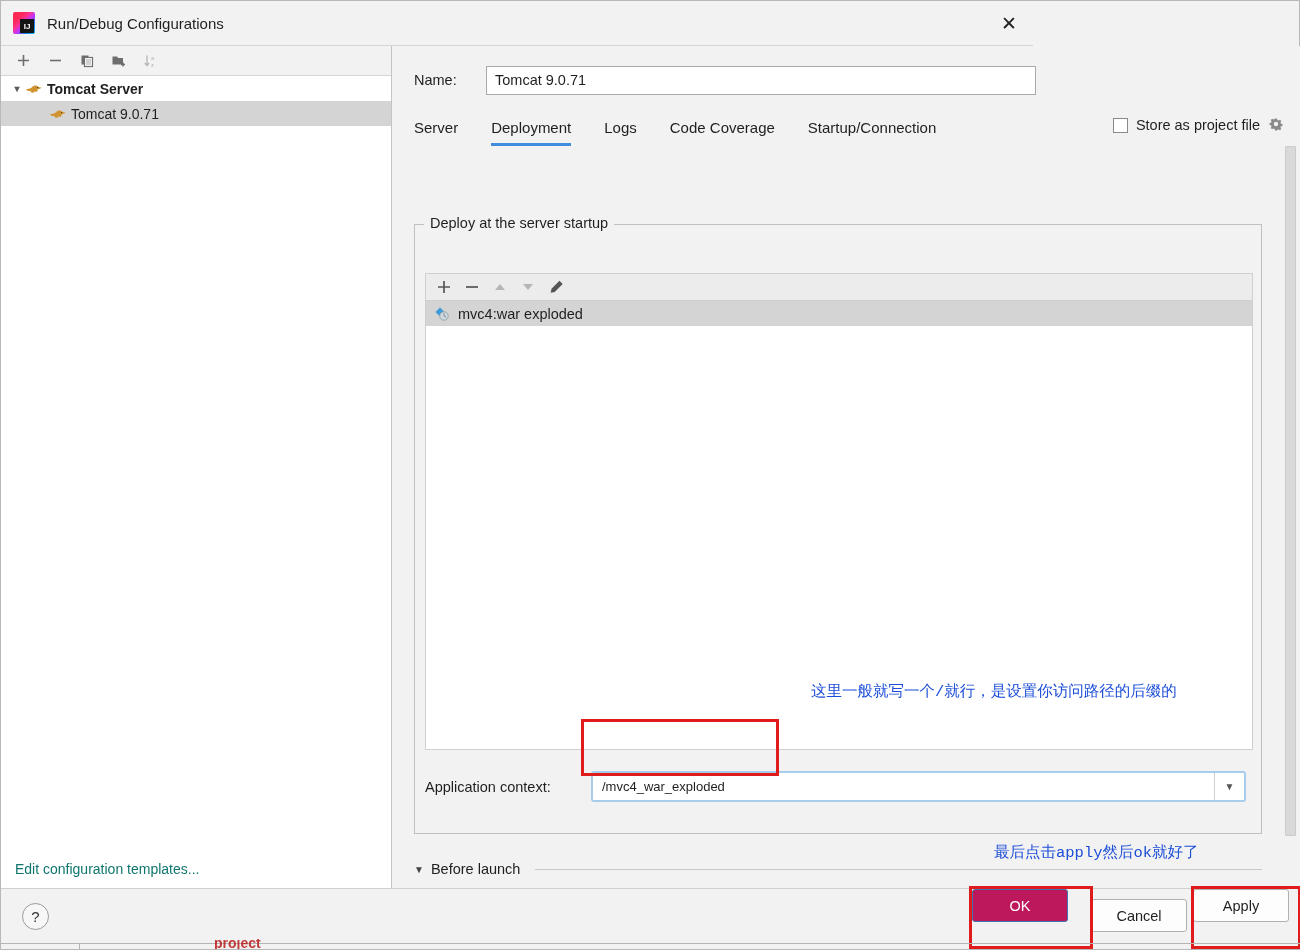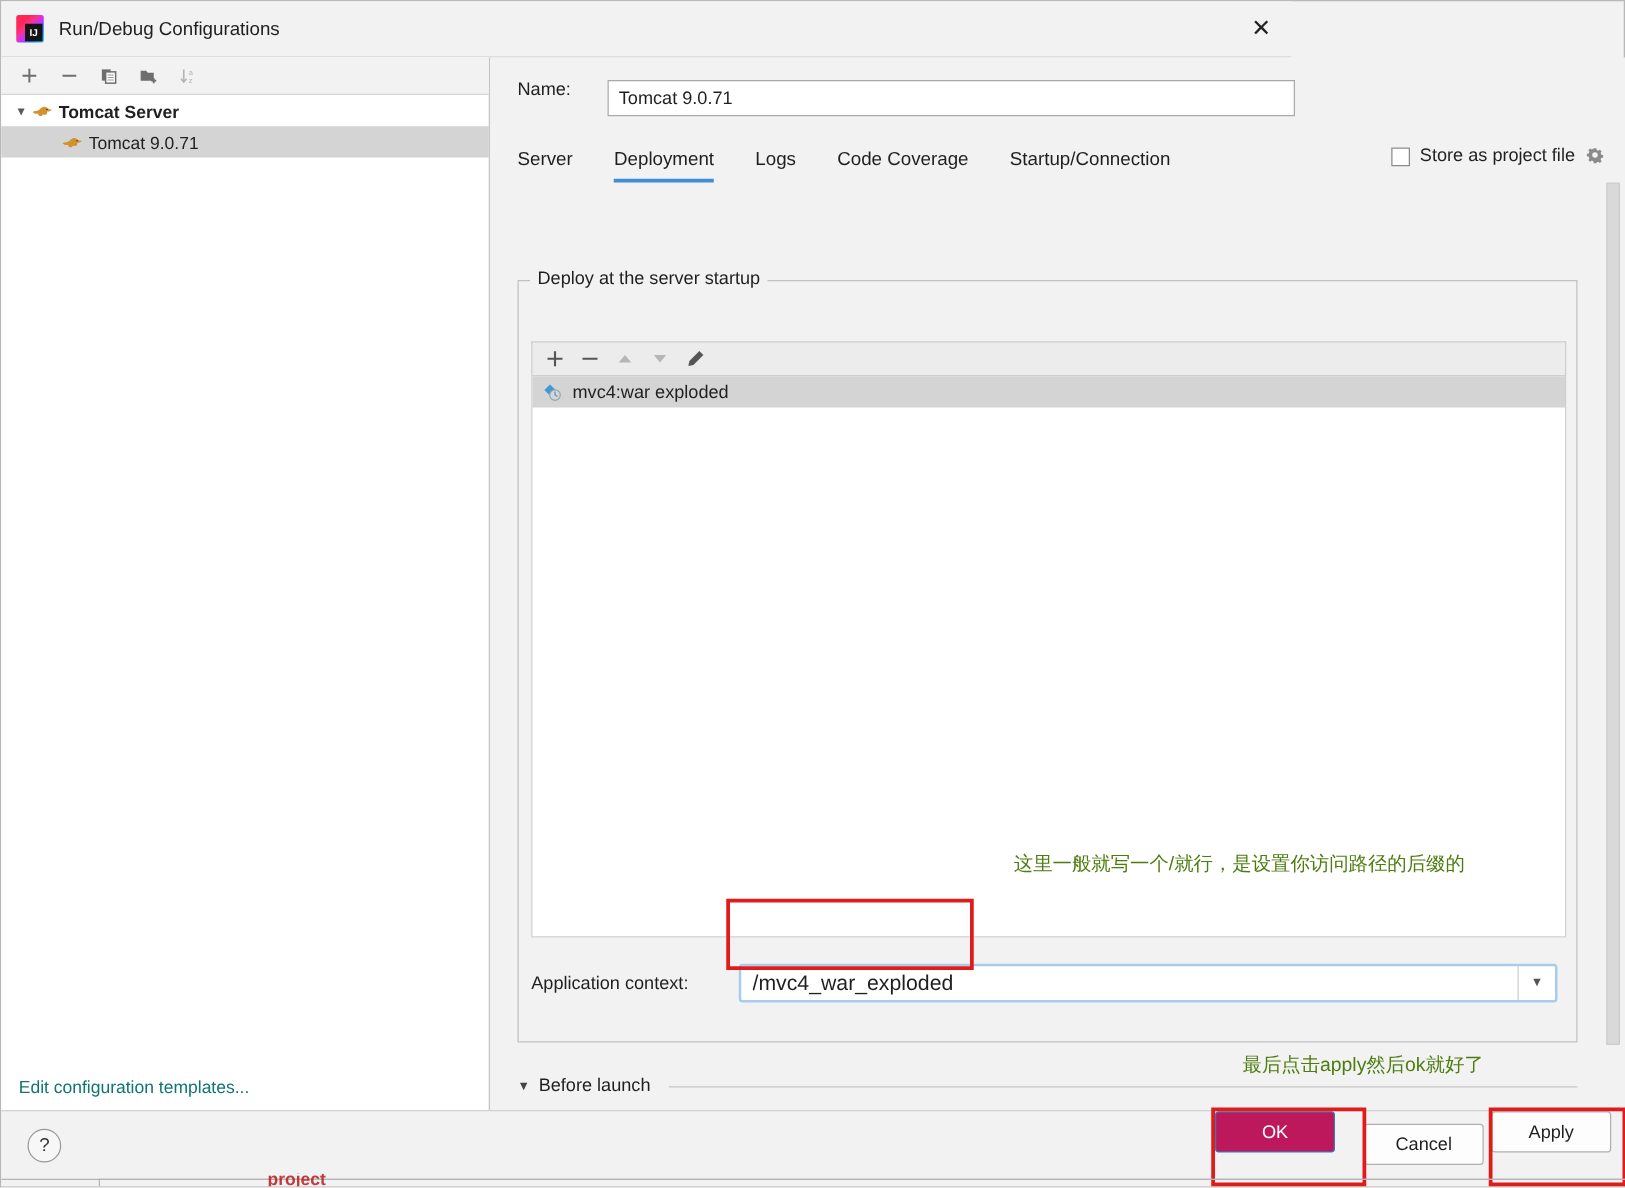--- a/index.html
+++ b/index.html
@@ -82,21 +82,21 @@
     position: absolute; left: 14px; bottom: 12px;
     color: #0f766e; font-size: 14px; cursor: pointer;
   }
 
   
   .right-panel {
     position: absolute; left: 392px; top: 45px; width: 907px; height: 843px;
     background: #f2f2f2;
   }
   .name-row {
-    display: flex; align-items: flex-start; padding: 18px 0 0 21px; height: 50px;
+    display: flex; align-items: center; padding: 18px 0 0 21px; height: 50px;
   }
   .name-label { font-size: 14.5px; width: 72px; }
   .name-input {
     width: 550px; height: 29px;
     border: 1px solid #a9a9a9; background: #fff;
     padding: 0 8px; font-size: 14.5px;
     font-family: "Liberation Sans", sans-serif; color: #1f1f1f;
     outline: none;
   }
   .store-wrap {
@@ -152,21 +152,21 @@
     display: flex; align-items: center; width: 828px;
   }
   .ctx-label { font-size: 14.5px; width: 166px; }
   .ctx-combo {
     position: relative; width: 655px; height: 31px;
     border: 2px solid #a8cdec; border-radius: 3px; background: #fff;
     display: flex; align-items: center;
   }
   .ctx-input {
     flex: 1; height: 100%; border: none; outline: none;
-    padding-left: 9px; font-size: 17px;
+    padding-left: 9px; font-size: 13px;
     font-family: "Liberation Sans", sans-serif; color: #1f1f1f;
     background: transparent;
   }
   .ctx-arrow {
     width: 30px; height: 100%; border-left: 1px solid #cfcfcf;
     display: flex; align-items: center; justify-content: center;
     color: #555; font-size: 10px; cursor: pointer;
   }
 
   
@@ -221,22 +221,22 @@
   }
   .btn-ok-wrap   { position: absolute; left: 971px; top: 888px; }
   .btn-cancel    { position: absolute; left: 1090px; top: 898px; }
   .btn-apply-wrap{ position: absolute; left: 1192px; top: 888px; }
 
   
   .redbox {
     position: absolute; border: 3px solid #e01b1b; pointer-events: none;
   }
   .red-note {
-    position: absolute; color: #4d7c0f; font-size: 15.5px; white-space: nowrap;
-    font-family: Liberation Sans, sans-serif;
+    position: absolute; color: #1d4ed8; font-size: 15.5px; white-space: nowrap;
+    font-family: Liberation Mono, monospace;
   }
 
   
   .bottom-artifact {
     position: absolute; left: 0; bottom: 0; width: 1300px; height: 10px;
     overflow: hidden;
   }
   .artifact-line {
     position: absolute; left: 0; top: 4px; width: 1300px; height: 1px; background: #b5b5b5;
   }

